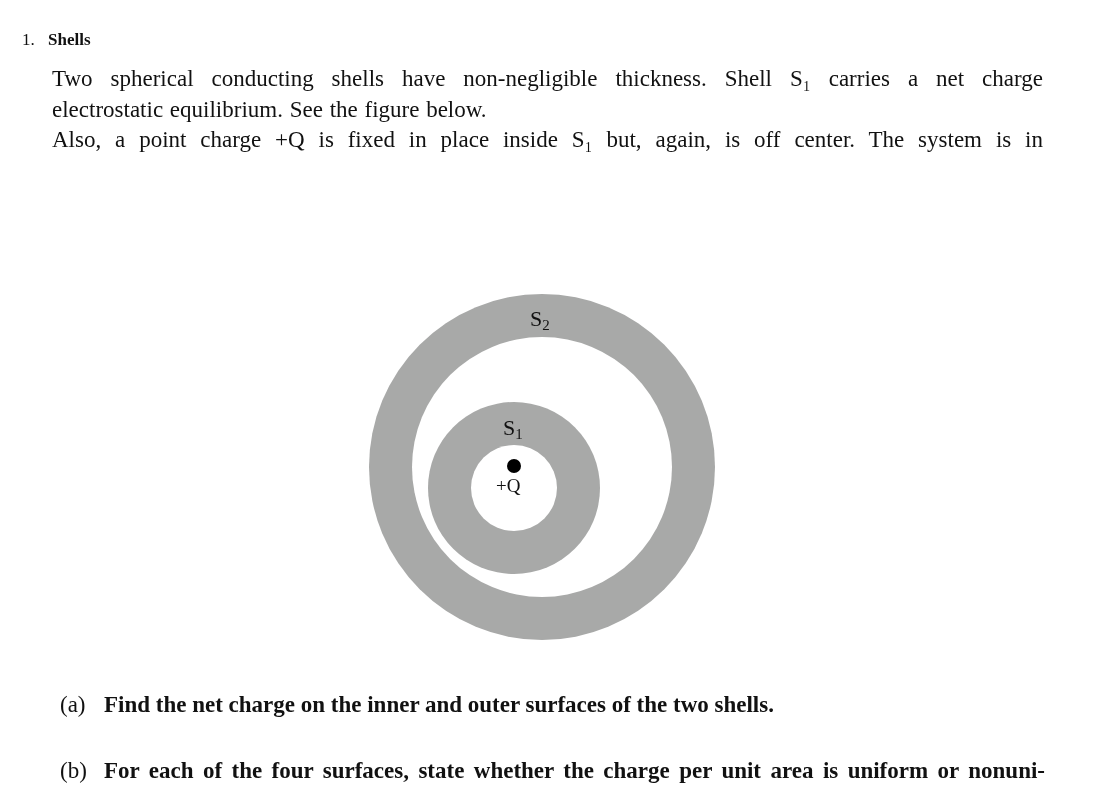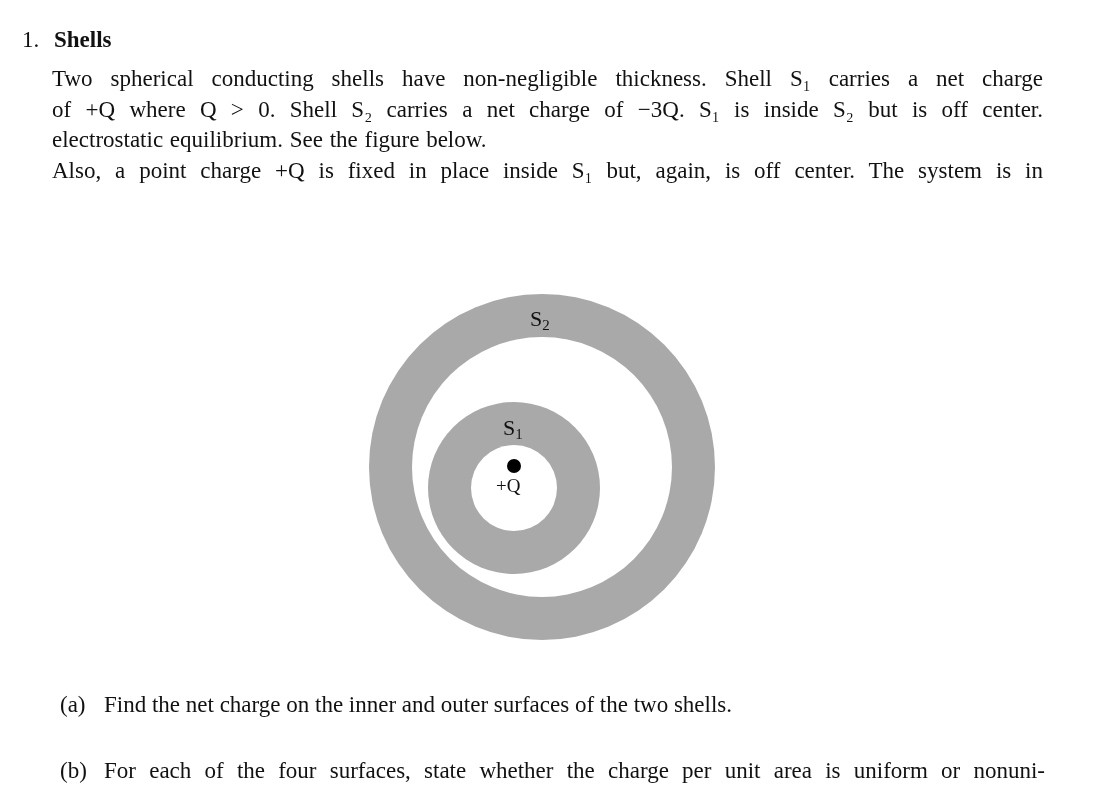--- a/index.html
+++ b/index.html
@@ -1,56 +1,55 @@
 <!DOCTYPE html>
 <html><head>
 <meta charset="utf-8">
 <style>
   html, body { margin: 0; padding: 0; background: #ffffff; }
   body {
     width: 1112px; height: 800px; position: relative; overflow: hidden;
     font-family: "Liberation Serif", "DejaVu Serif", serif; color: #111111;
   }
   .heading {
-    position: absolute; left: 22px; top: 24px; font-size: 23px; line-height: 32px;
+    position: absolute; left: 22px; top: 24px; font-size: 17px; line-height: 32px;
     white-space: nowrap;
   }
   .heading .num { margin-right: 9px; }
   .heading .title { font-weight: bold; }
   .body-para {
     position: absolute; left: 52px; top: 64px; width: 991px;
     font-size: 23px; line-height: 30.5px; text-align: justify; text-align-last: left;
     word-spacing: 1px;
   }
   .body-para .line { display: block; text-align: justify; text-align-last: justify; white-space: nowrap; }
   .body-para .line.last { text-align-last: left; }
   .figure { position: absolute; left: 17px; top: 0; width: 1112px; height: 800px; pointer-events: none; margin-top: 46px; }
   .figure svg { position: absolute; left: 0; top: 0; }
   .fig-label { font-family: "Liberation Serif", "DejaVu Serif", serif; fill: #111111; }
   .questions {
     position: absolute; left: 60px; top: 690px; width: 985px;
     font-size: 23px; line-height: 30px;
   }
   .q-item { position: relative; padding-left: 44px; margin-bottom: 9px; }
   .q-item .q-label { position: absolute; left: 0; top: 0; }
-  .q-item .q-text { display: block; }
+  .q-item .q-text { display: block; font-weight: bold; }
   .q-item .q-text .line { display: block; white-space: nowrap; }
   .q-item .q-text .line.just { text-align: justify; text-align-last: justify; margin-top: 36px; }
 </style>
 </head>
 <body>
 
 <div class="heading">
   <span class="num">1.</span>
   <span class="title">Shells</span>
 </div>
 
 <div class="body-para">
   <span class="line">Two spherical conducting shells have non-negligible thickness. Shell S₁ carries a net charge</span>
-  <span class="line">of +Q where Q &gt; 0. Shell S₂ carries a net charge of −3Q. S₁ is inside S₂ but is off center.</span>
   <span class="line last">electrostatic equilibrium. See the figure below.</span>
   <span class="line">Also, a point charge +Q is fixed in place inside S₁ but, again, is off center. The system is in</span>
 </div>
 
 <div class="figure">
   <svg width="1112" height="800" viewBox="0 0 1112 800">
     <g id="fig-shapes">
         <circle cx="525" cy="421" r="173" fill="#a8a9a8"></circle>
         <circle cx="525" cy="421" r="130" fill="#ffffff"></circle>
         <circle cx="497" cy="442" r="86" fill="#a8a9a8"></circle>

